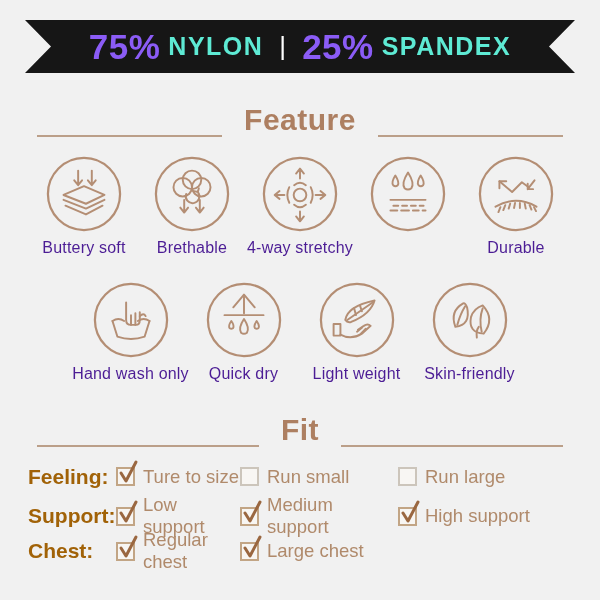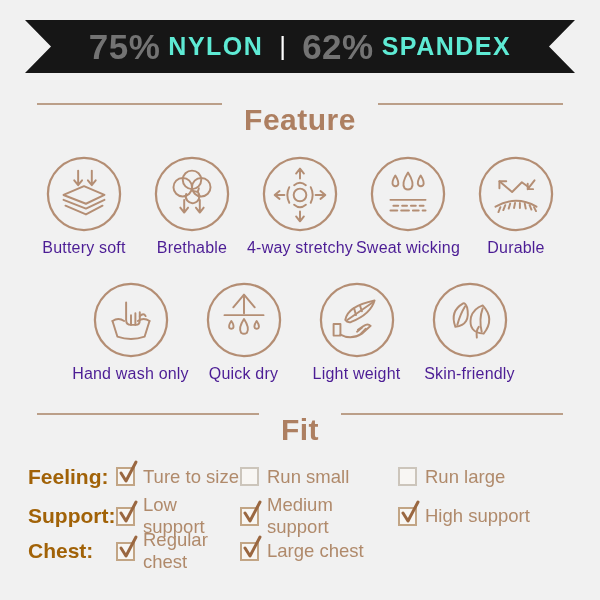--- a/index.html
+++ b/index.html
@@ -11,26 +11,26 @@
     position:relative;
   }
   
   .ribbon{
     margin:20px 25px 0;
     height:53px;
     background:#161616;
     clip-path:polygon(0 0,100% 0,calc(100% - 26px) 50%,100% 100%,0 100%,26px 50%);
     display:flex;align-items:center;justify-content:center;
   }
-  .ribbon .pct{color:#737373;font-size:35px;font-weight:bold;letter-spacing:0.5px;}
+  .ribbon .pct{color:#8b5cf6;font-size:35px;font-weight:bold;letter-spacing:0.5px;}
   .ribbon .mat{color:#5eead4;font-size:25px;font-weight:bold;letter-spacing:1.5px;margin-left:8px;}
   .ribbon .sep{color:#ffffff;font-size:26px;font-weight:300;margin:0 16px;}
   
   .heading{
-    display:flex;align-items:flex-start;
+    display:flex;align-items:flex-end;
     padding:0 37px;
     margin-top:30px;
   }
   .heading .rule{flex:1;height:2px;background:#bb9f89;}
   .heading .title{
     color:#ad7f61;font-size:30px;font-weight:600;
     margin:0 22px;letter-spacing:0.5px;
   }
   
   .icon-row{display:flex;justify-content:center;margin-top:18px;}
@@ -66,21 +66,21 @@
   .lineart{fill:none;stroke:#b48e74;stroke-width:2;stroke-linecap:round;stroke-linejoin:round;}
   .ring{fill:none;stroke:#b48e74;stroke-width:2.3;}
 </style>
 </head>
 <body>
 
 <div class="ribbon">
   <span class="pct">75%</span>
   <span class="mat">NYLON</span>
   <span class="sep">|</span>
-  <span class="pct">62%</span>
+  <span class="pct">25%</span>
   <span class="mat">SPANDEX</span>
 </div>
 
 <div class="heading">
   <div class="rule"></div>
   <div class="title">Feature</div>
   <div class="rule"></div>
 </div>
 
 <div class="icon-row">
@@ -137,21 +137,20 @@
       <circle class="ring" cx="40" cy="40" r="37"></circle>
       <g class="lineart">
         <path d="M40,18 Q33,29 36.5,34 A5.5,5.5 0 0 0 43.5,34 Q47,29 40,18 Z"></path>
         <path d="M27,21 Q22.5,28 24.8,31 A3.6,3.6 0 0 0 29.5,31 Q31.5,28 27,21 Z"></path>
         <path d="M53,21 Q48.5,28 50.8,31 A3.6,3.6 0 0 0 55.5,31 Q57.5,28 53,21 Z"></path>
         <path d="M22,46 H58"></path>
         <path d="M25,52 h5 M34,52 h5 M43,52 h5 M52,52 h4"></path>
         <path d="M22,57 h7 M33,57 h8 M45,57 h6 M55,57 h3"></path>
       </g>
     </svg>
-    <div class="flabel">Sweat wicking</div>
   </div>
 
   <div class="feature">
     <svg width="78" height="78" viewBox="0 0 80 80">
       <circle class="ring" cx="40" cy="40" r="37"></circle>
       <g class="lineart">
         <path d="M23,27 L36,38 L46,28 L53,33"></path>
         <path d="M23,27 h7 M23,27 v7"></path>
         <path d="M59,26 L52,35 M52,35 h5.5 M52,35 v-5.5"></path>
         <path d="M19,53 Q40,41 61,53"></path>

